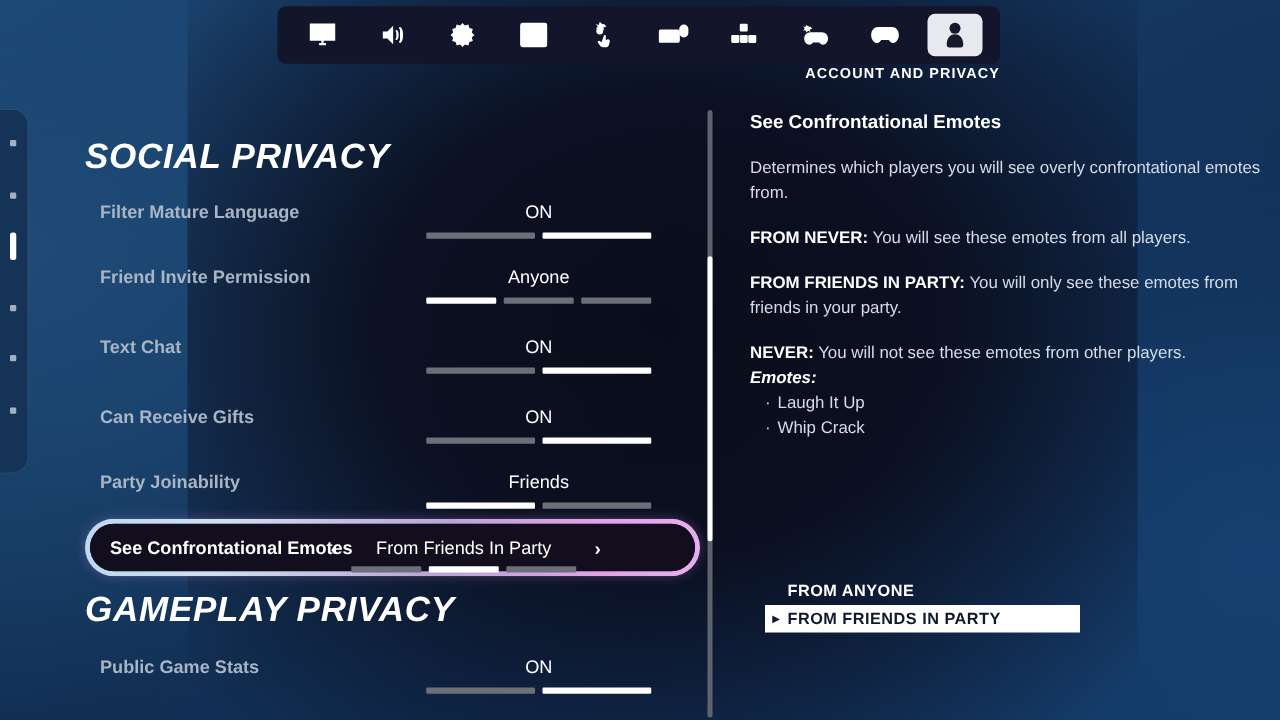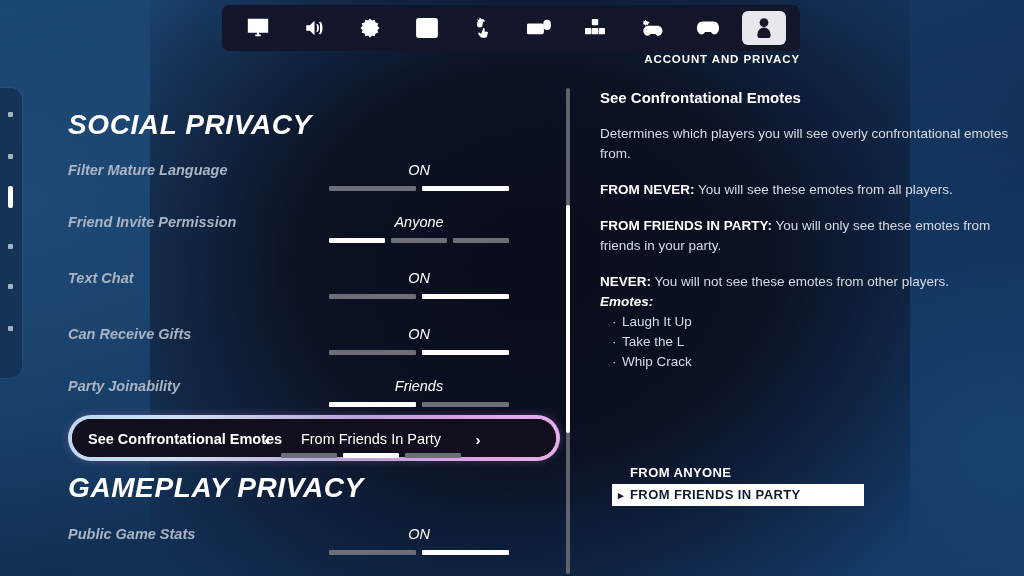--- a/index.html
+++ b/index.html
@@ -84,21 +84,21 @@
   }
   .section-title {
     position: absolute;
     font-size: 28px; font-weight: bold; font-style: italic;
     color: #ffffff;
     letter-spacing: 0.6px;
     white-space: nowrap;
   }
   .row {
     position: absolute;
-    left: 52px; width: 470px; height: 44px; font-style: italic;
+    left: 64px; width: 470px; height: 44px;
   }
   .row .label {
     position: absolute; left: 16px; top: 8px;
     font-size: 14.5px; font-weight: bold;
     color: #a9b4c4;
     white-space: nowrap;
   }
   .row .value {
     position: absolute; left: 277px; top: 8px;
     width: 180px; text-align: center;
@@ -436,21 +436,20 @@
     </p>
     <p>
       <span class="term">FROM FRIENDS IN PARTY:</span><span> You will only see these emotes from friends in your party.</span>
     </p>
     <p style="margin-bottom:0">
       <span class="term">NEVER:</span><span> You will not see these emotes from other players.</span>
     </p>
     <div class="emotes-head">Emotes:</div>
     <ul>
       <li>Laugh It Up</li>
-      <li>Take the L</li>
       <li>Whip Crack</li>
     </ul>
   </div>
 
   <div id="options">
     <div class="opt">FROM ANYONE</div>
     <div class="opt selected">FROM FRIENDS IN PARTY</div>
   </div>
 </div>
 

